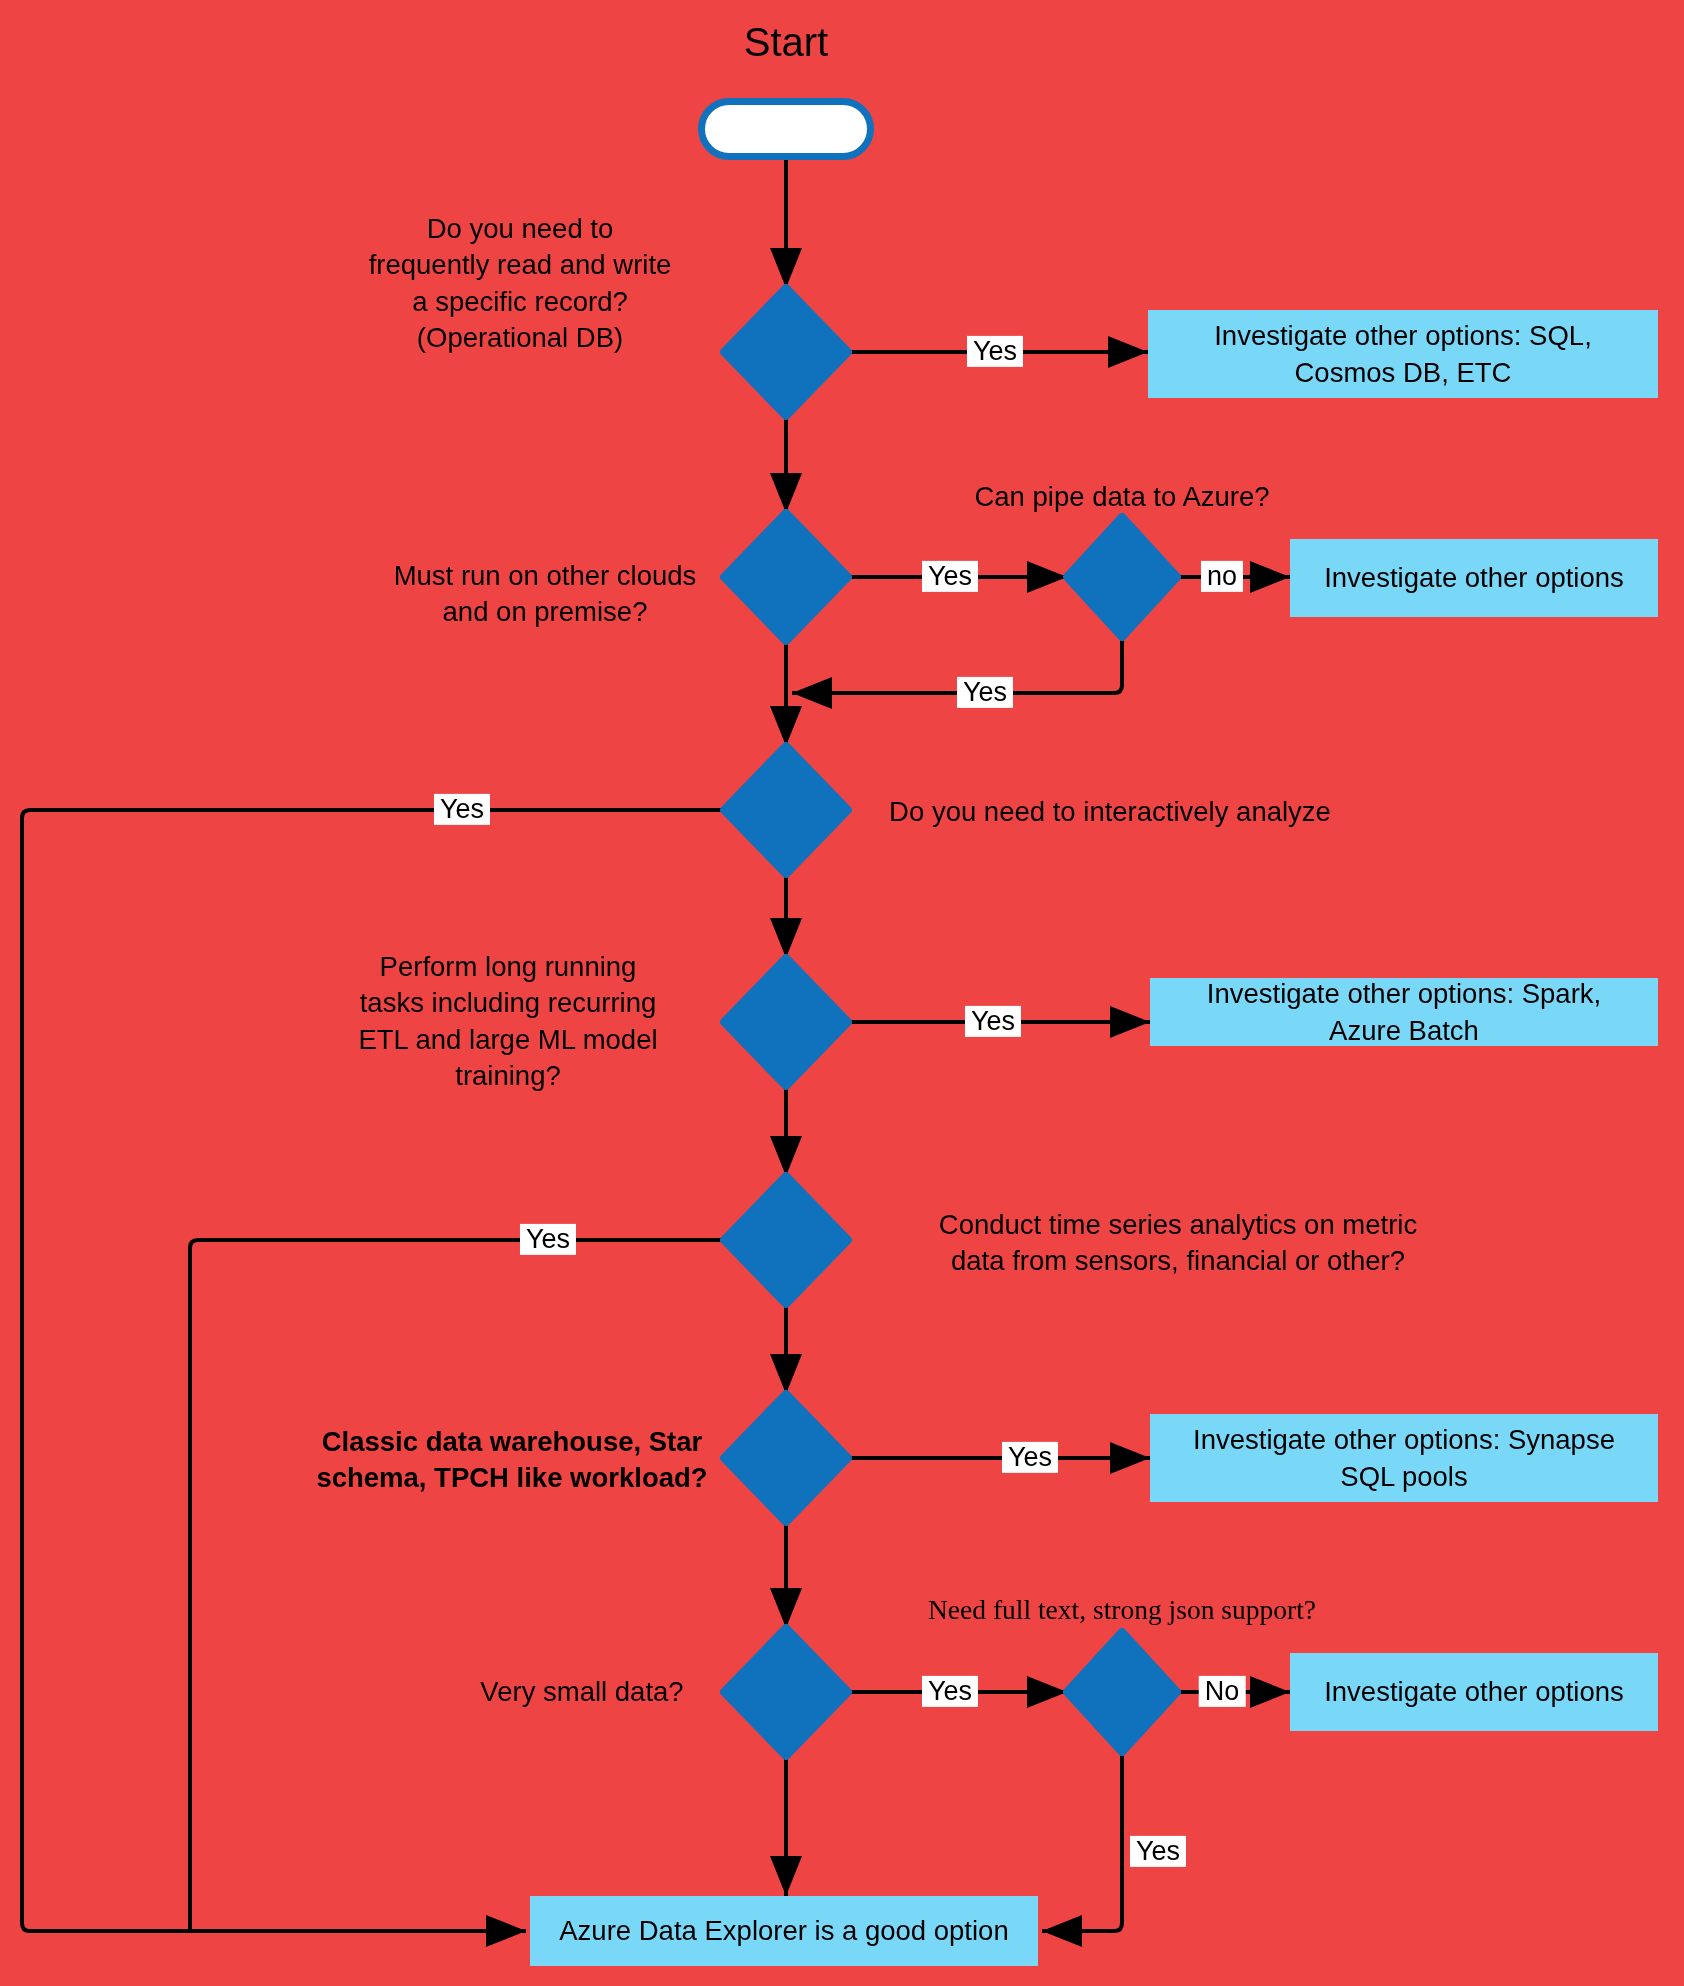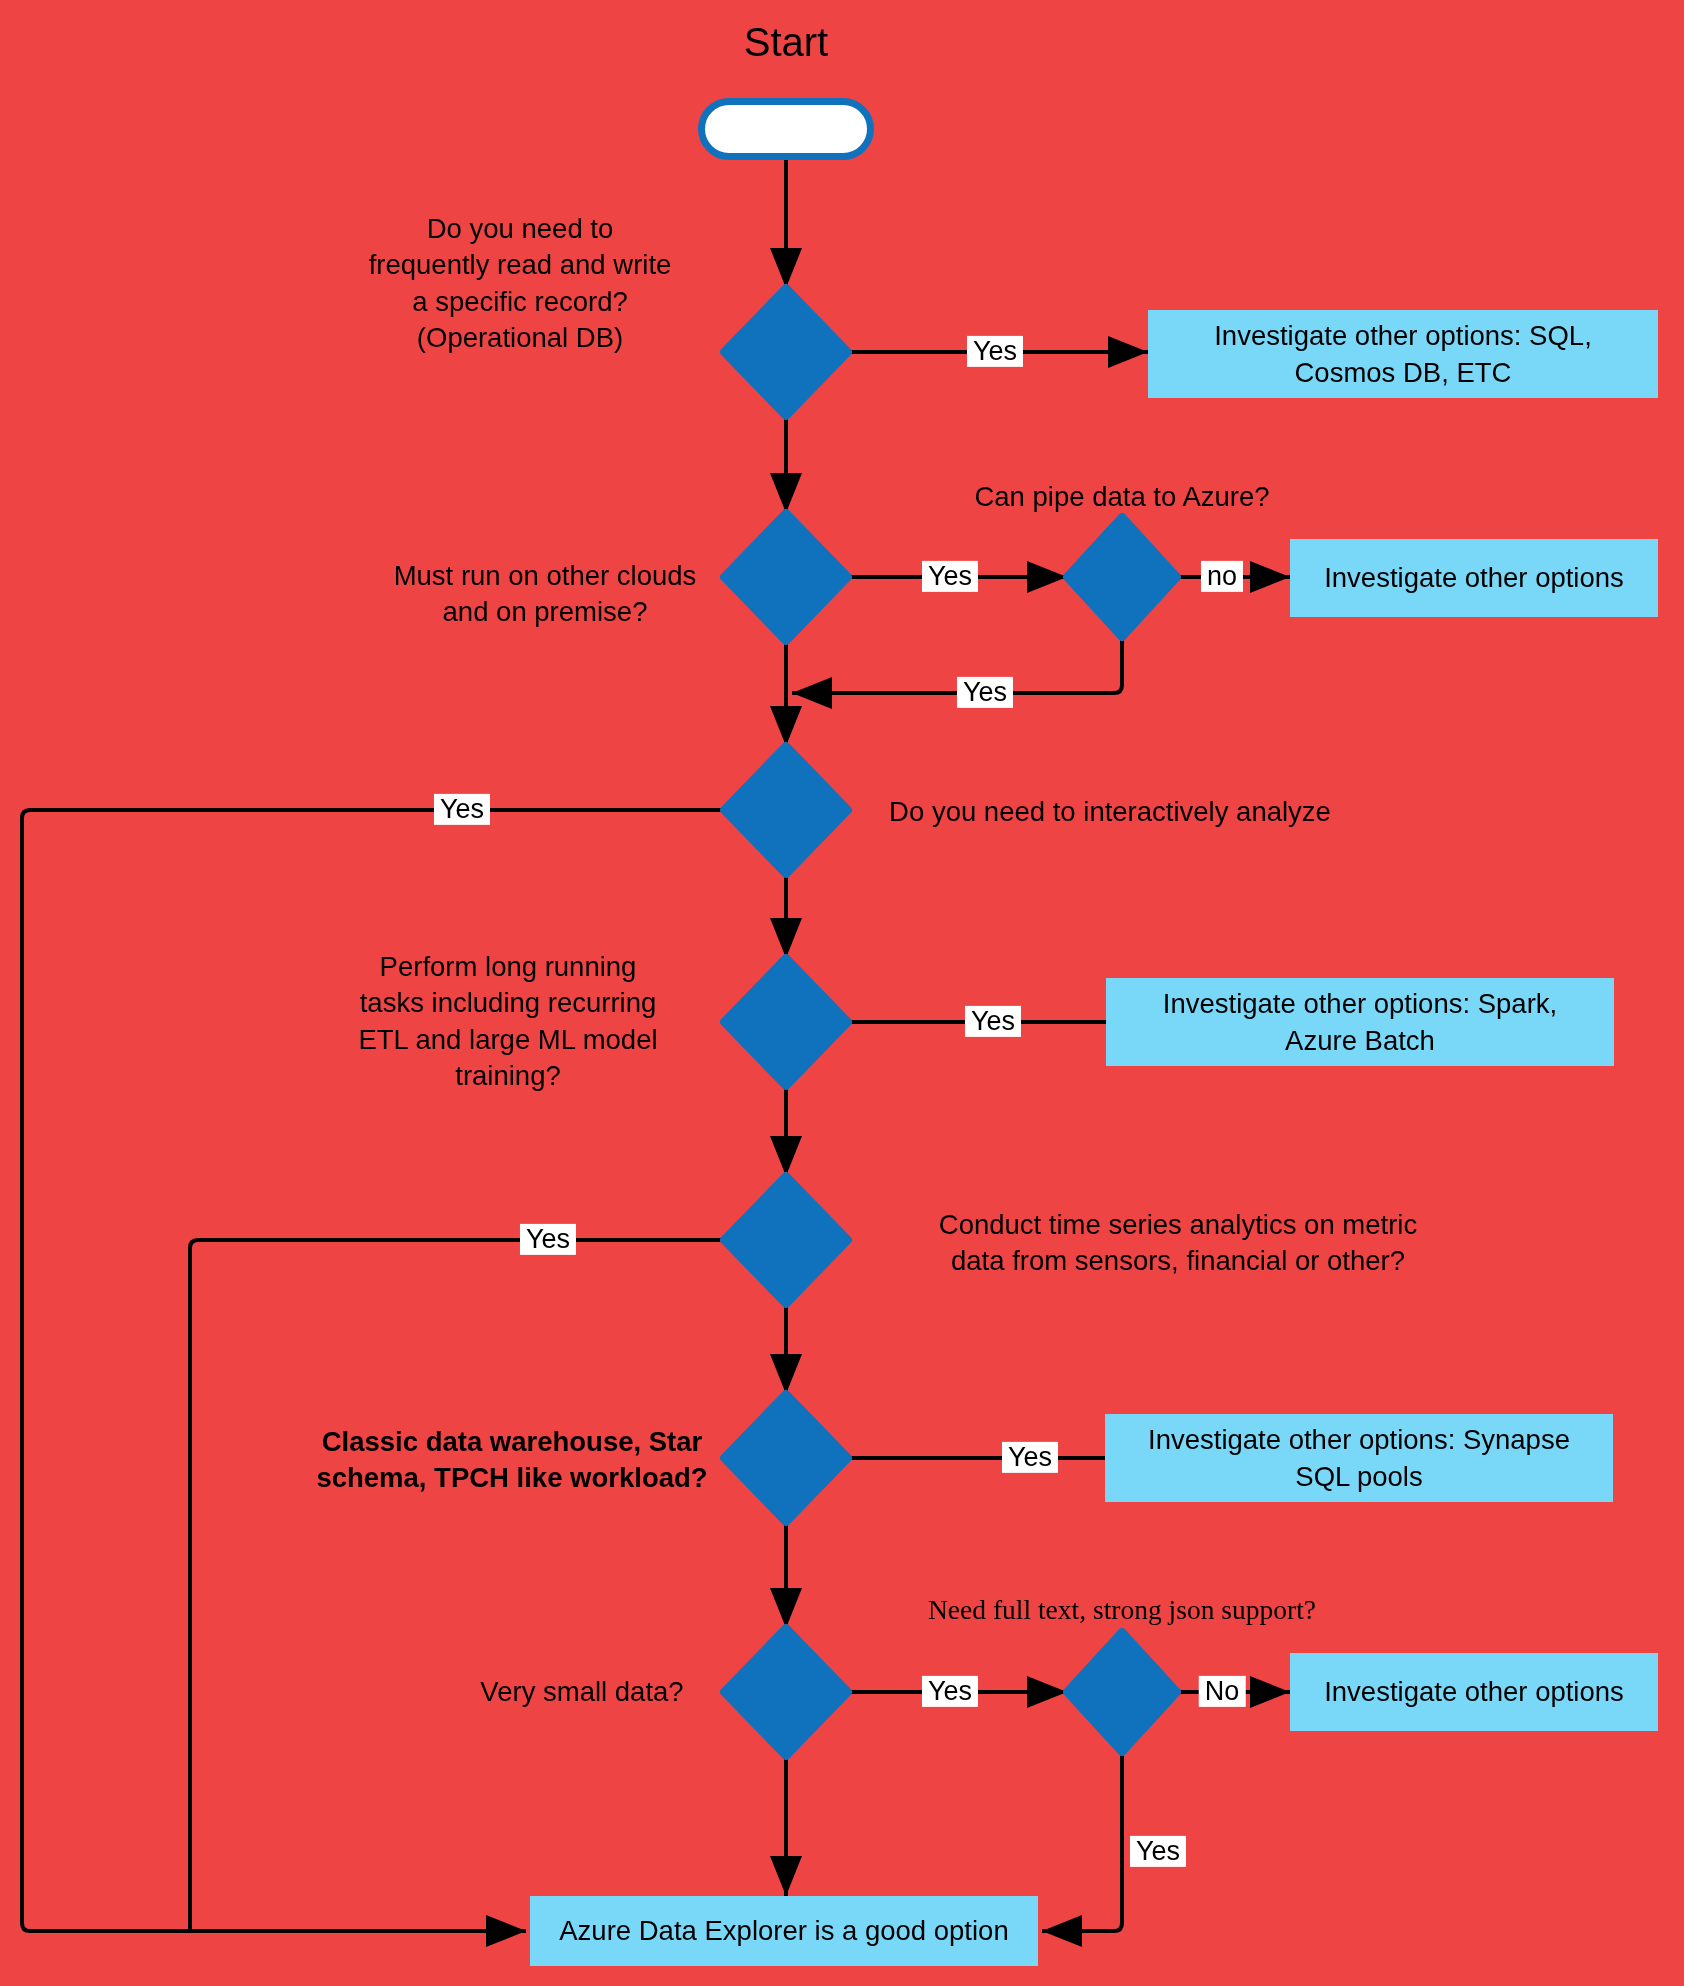--- a/index.html
+++ b/index.html
@@ -128,25 +128,25 @@
     <span>Need full text, strong json support?</span>
   </div>
 
   <div class="obox" style="left:1148px;top:310px;width:510px;height:88px;">
     <span>Investigate other options: SQL,</span>
     <span>Cosmos DB, ETC</span>
   </div>
   <div class="obox" style="left:1290px;top:539px;width:368px;height:78px;">
     <span>Investigate other options</span>
   </div>
-  <div class="obox" style="left:1106px;top:978px;width:508px;height:88px;">
+  <div class="obox" style="left:1150px;top:978px;width:508px;height:68px;">
     <span>Investigate other options: Spark,</span>
     <span>Azure Batch</span>
   </div>
-  <div class="obox" style="left:1105px;top:1414px;width:508px;height:88px;">
+  <div class="obox" style="left:1150px;top:1414px;width:508px;height:88px;">
     <span>Investigate other options: Synapse</span>
     <span>SQL pools</span>
   </div>
   <div class="obox" style="left:1290px;top:1653px;width:368px;height:78px;">
     <span>Investigate other options</span>
   </div>
   <div class="obox" style="left:530px;top:1896px;width:508px;height:70px;">
     <span>Azure Data Explorer is a good option</span>
   </div>
 

